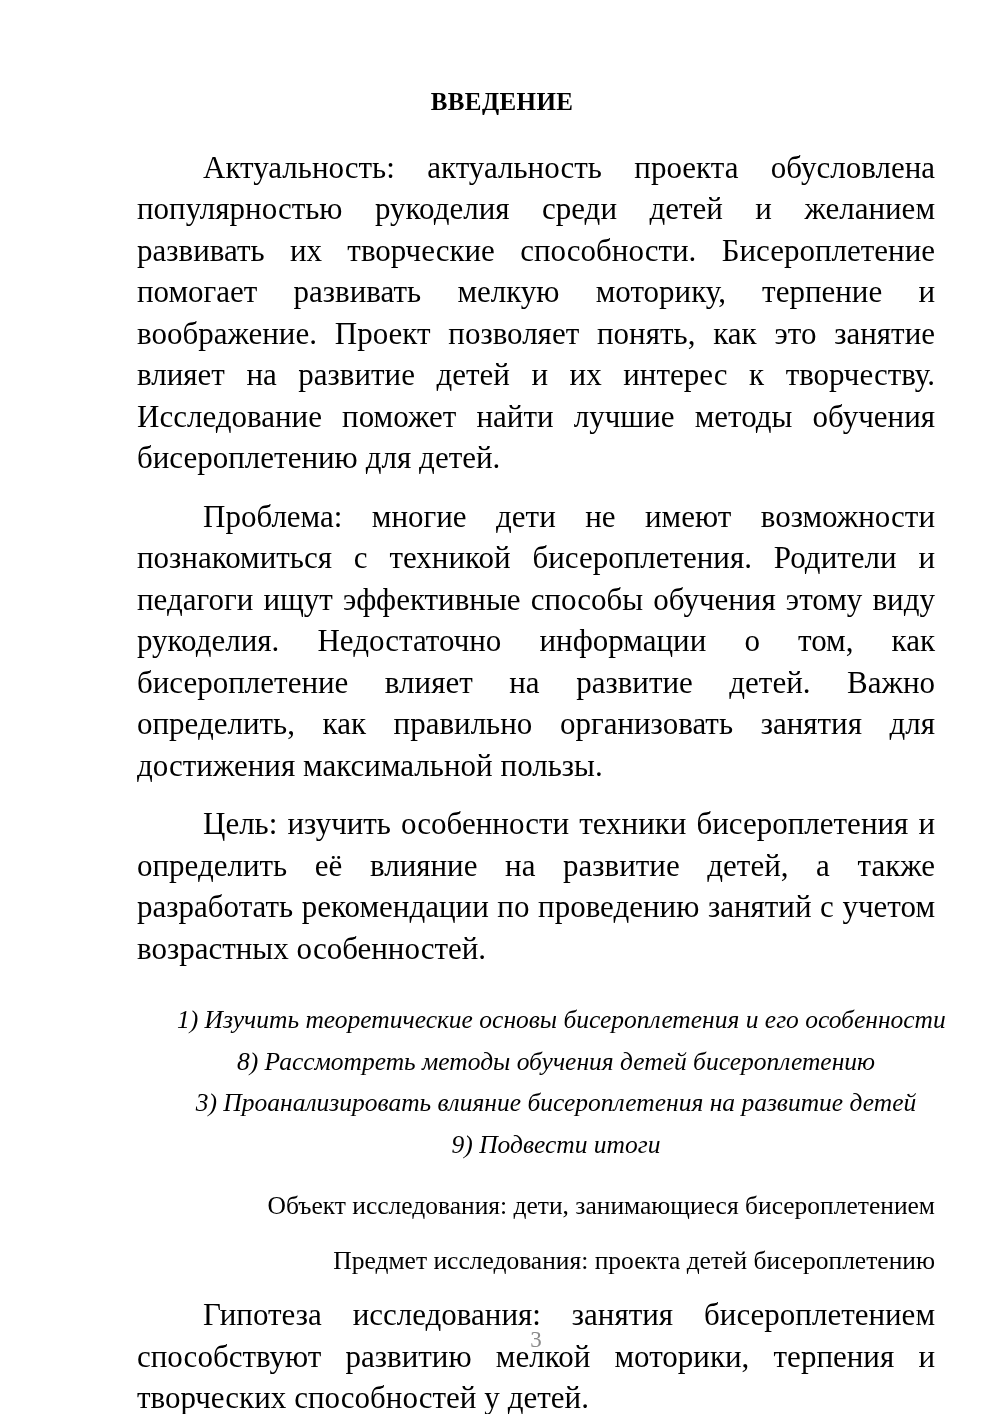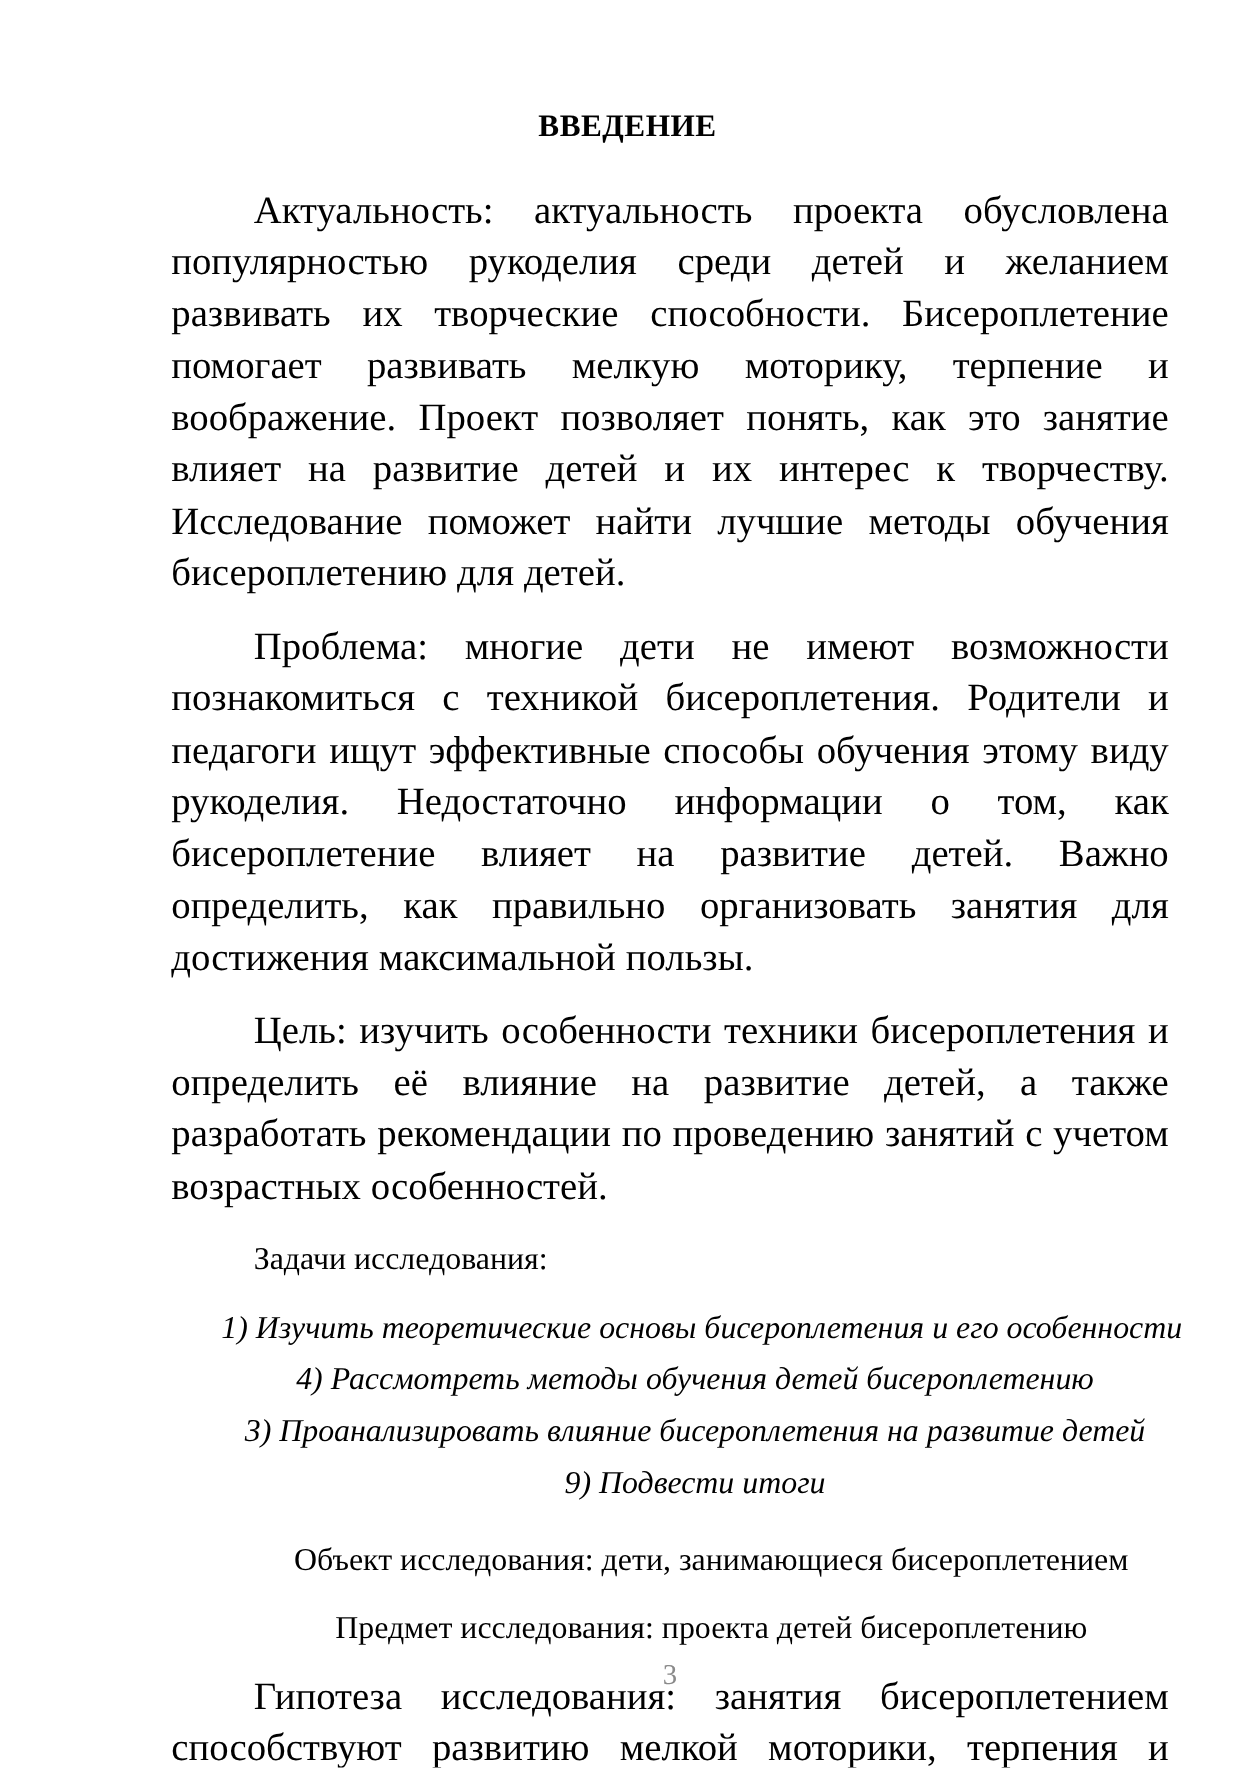--- a/index.html
+++ b/index.html
@@ -70,21 +70,21 @@
     text-align: center;
     margin: 0;
     padding: 0 0 0 40px;
     white-space: nowrap;
     font-style: italic;
   }
   .sub-line {
     font-size: 25.5px;
     line-height: 41.5px;
     text-indent: 66px;
-    text-align: center;
+    text-align: right;
     margin: 0;
     white-space: nowrap;
   }
   .spacer-sm { height: 13px; }
   .spacer-md { height: 17px; }
   .spacer-lg { height: 20px; }
   .page-number {
     position: absolute;
     left: 0;
     top: 1328px;
@@ -110,27 +110,26 @@
     <div class="spacer-md"></div>
 
     <p class="para">Проблема: многие дети не имеют возможности познакомиться с техникой бисероплетения. Родители и педагоги ищут эффективные способы обучения этому виду рукоделия. Недостаточно информации о том, как бисероплетение влияет на развитие детей. Важно определить, как правильно организовать занятия для достижения максимальной пользы.</p>
 
     <div class="spacer-md"></div>
 
     <p class="para">Цель: изучить особенности техники бисероплетения и определить её влияние на развитие детей, а также разработать рекомендации по проведению занятий с учетом возрастных особенностей.</p>
 
     <div class="spacer-md"></div>
 
-    <p class="heading-line">Задачи исследования:</p>
 
     <div class="spacer-sm"></div>
 
     <ol class="task-list">
       <li>1) Изучить теоретические основы бисероплетения и его особенности</li>
-      <li class="gap-para">4) Рассмотреть методы обучения детей бисероплетению</li>
+      <li class="gap-para">8) Рассмотреть методы обучения детей бисероплетению</li>
       <li class="gap-para">3) Проанализировать влияние бисероплетения на развитие детей</li>
       <li class="gap-para">9) Подвести итоги</li>
     </ol>
 
     <div class="spacer-lg"></div>
 
     <p class="sub-line">Объект исследования: дети, занимающиеся бисероплетением</p>
 
     <div class="spacer-sm"></div>
 

